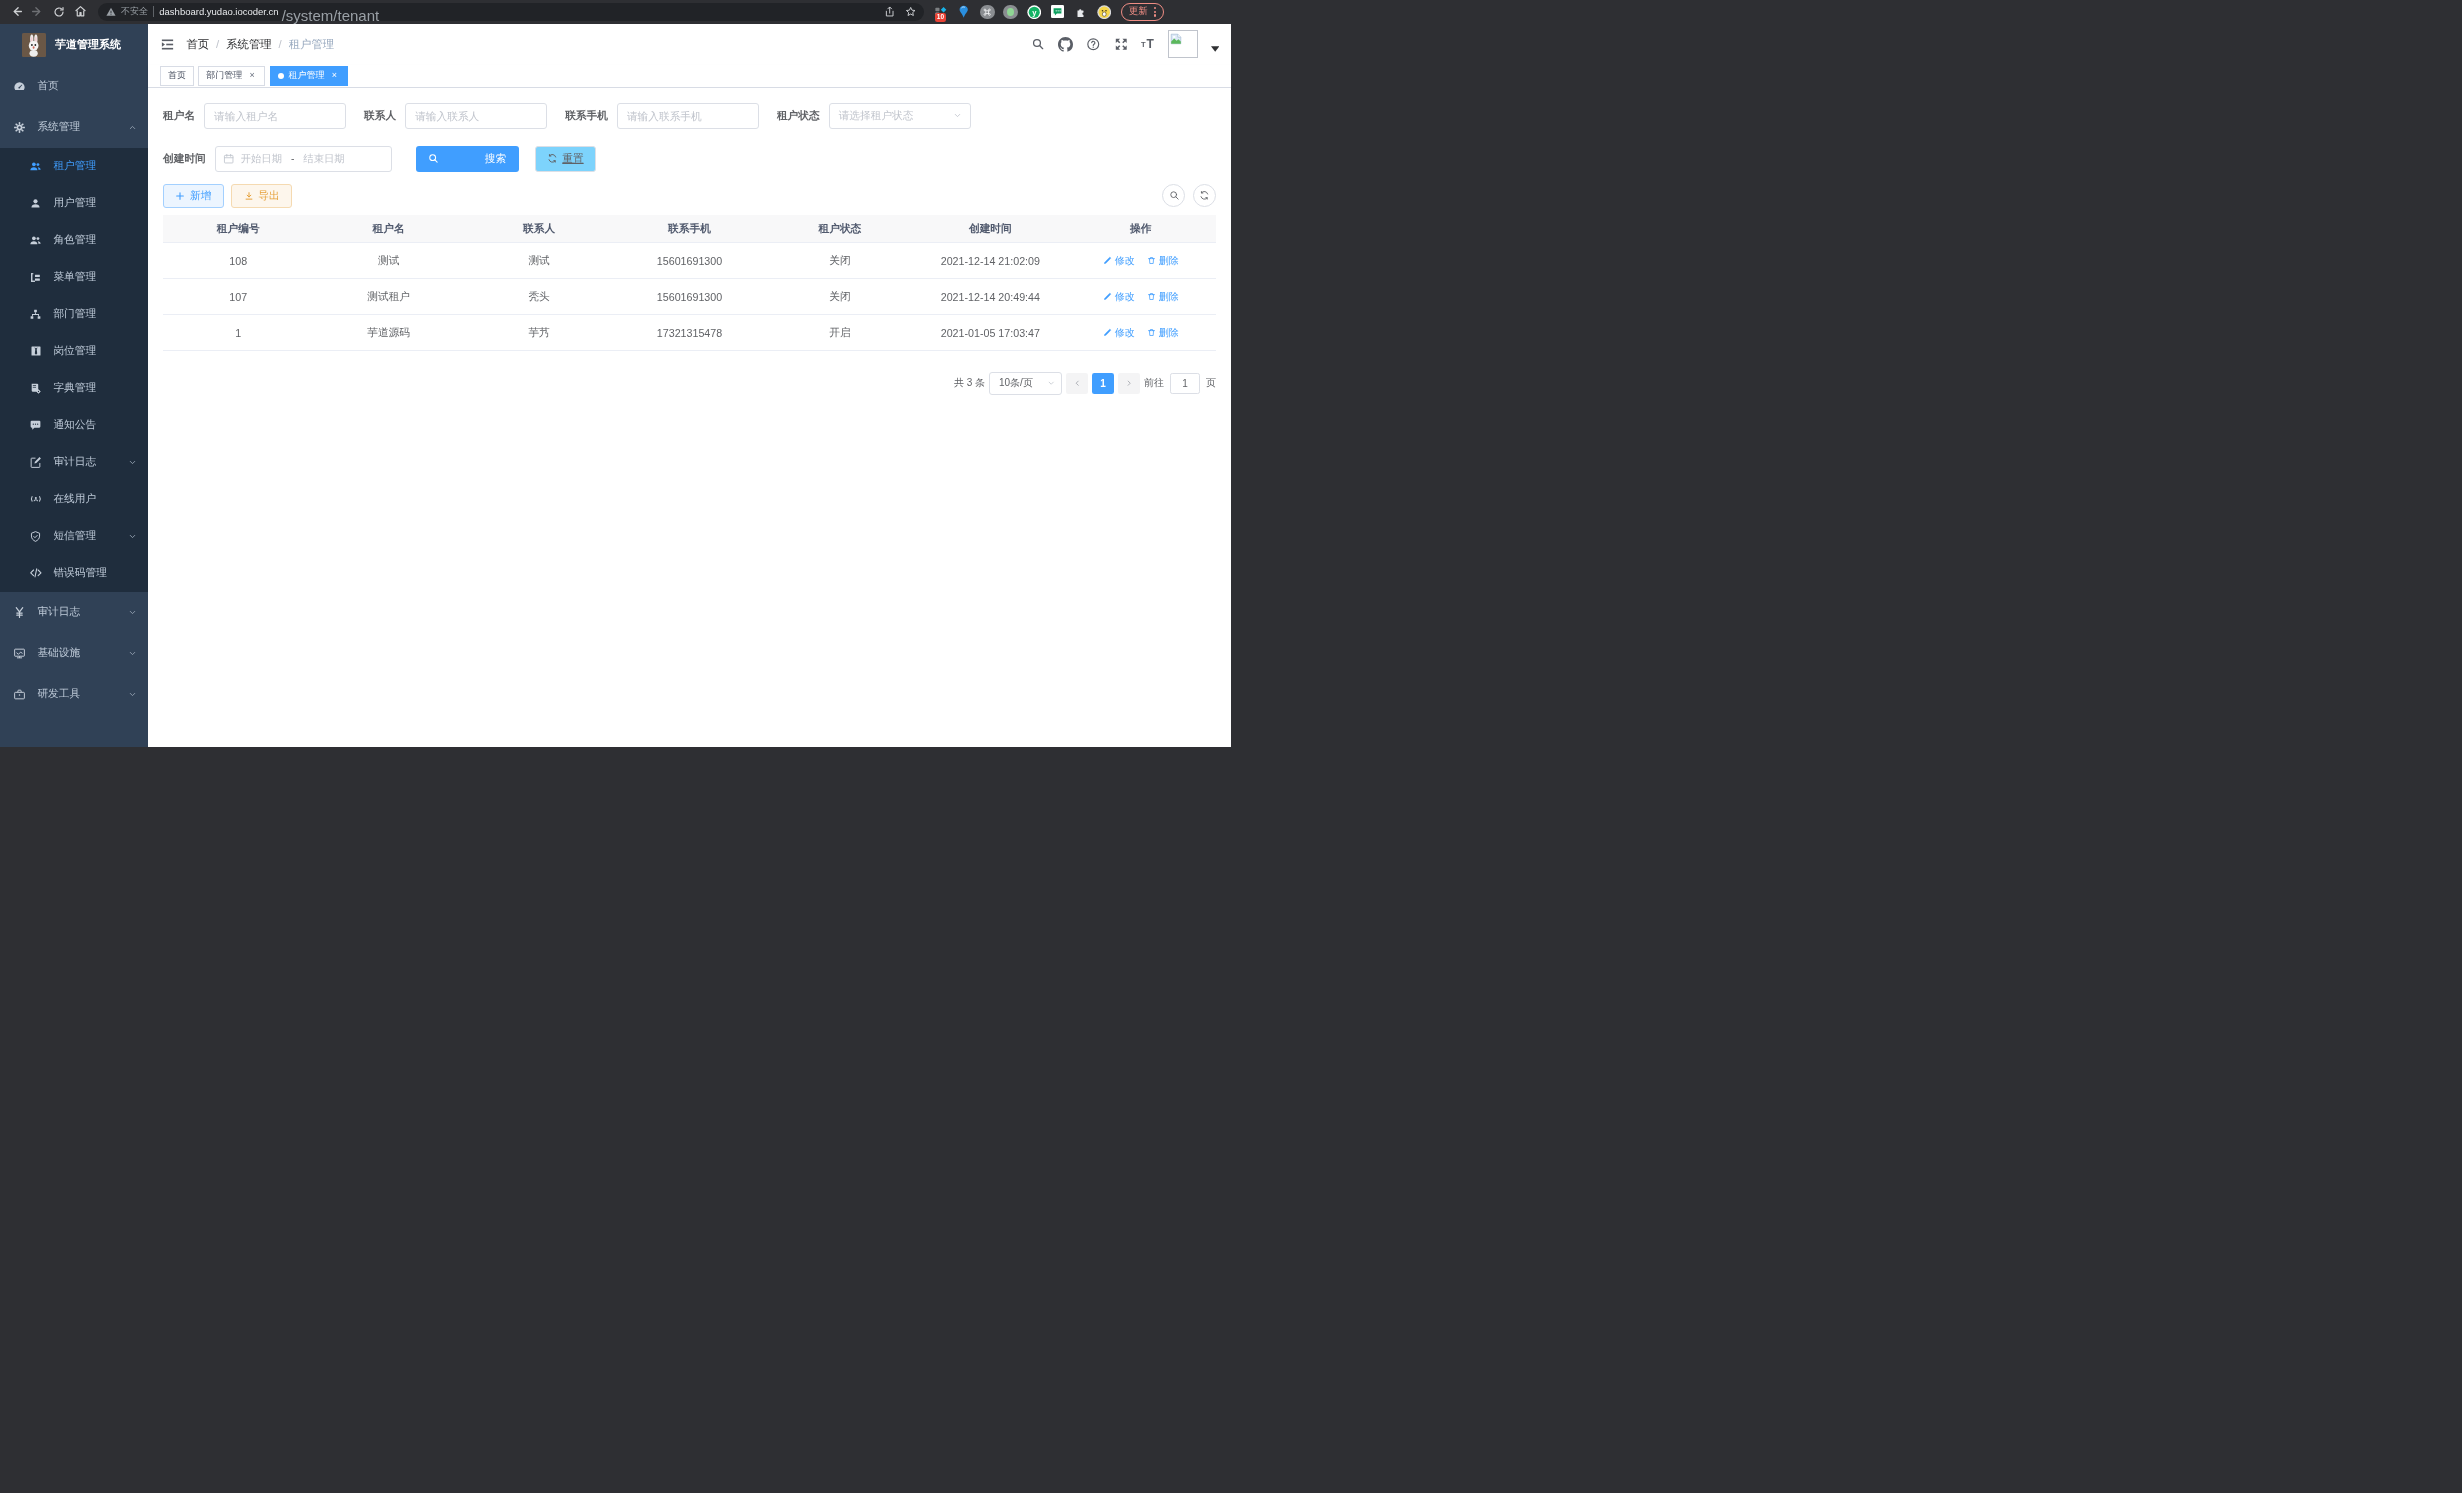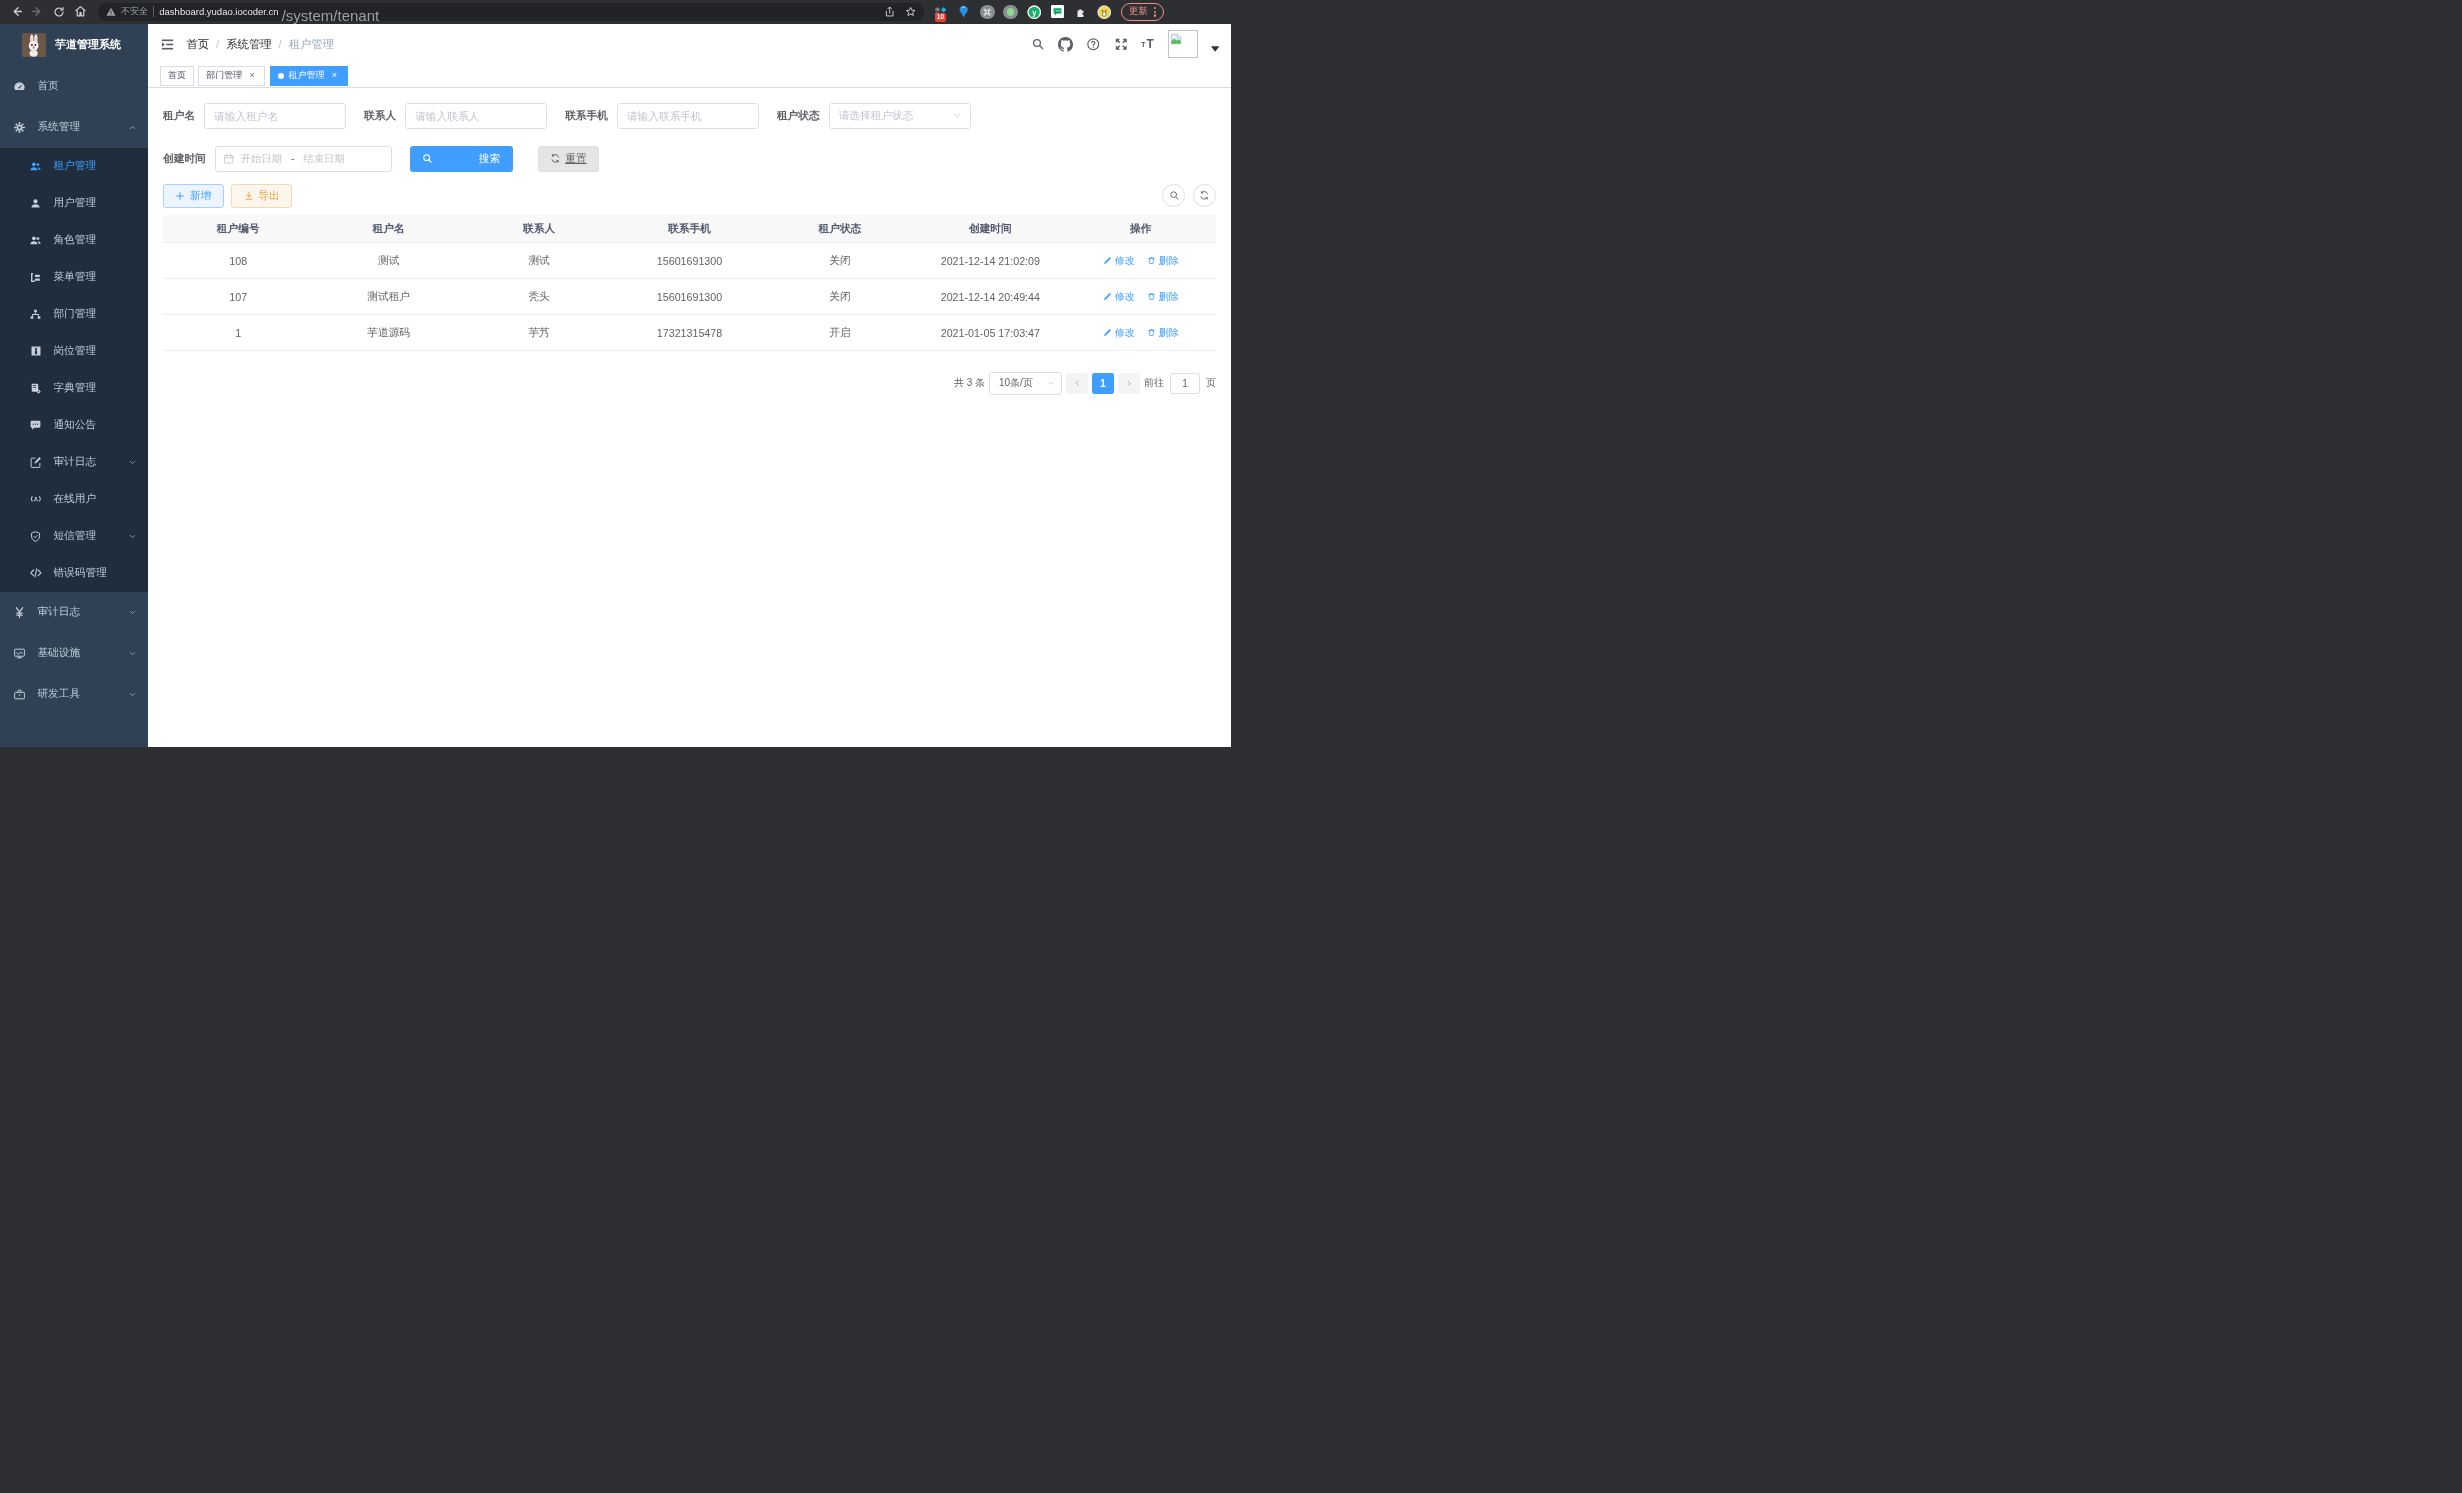--- a/index.html
+++ b/index.html
@@ -76,22 +76,22 @@
   .f-input::placeholder{color:#c0c4cc;}
   .f-select{width:142px;height:26px;border:0.8px solid #dcdfe6;border-radius:3px;display:flex;align-items:center;
     padding:0 7.6px 0 9px;font-size:10.7px;color:#c0c4cc;cursor:pointer;background:#fff;}
   .f-select .chev{margin-left:auto;color:#c0c4cc;display:flex;}
   .row2{margin-top:17px;}
   .date-box{width:177px;height:26px;border:0.8px solid #dcdfe6;border-radius:3px;display:flex;align-items:center;
     padding:0 7.6px;gap:6px;font-size:10.3px;color:#c0c4cc;background:#fff;cursor:pointer;}
   .date-box .sep{color:#606266;padding:0 3px;}
   .btn{height:26px;border-radius:3px;display:flex;align-items:center;gap:4.6px;font-size:10.7px;padding:0 11.4px;
     cursor:pointer;border:0.8px solid transparent;background:none;font-family:inherit;white-space:nowrap;}
-  .btn-search{background:#409eff;color:#fff;margin-left:9px;gap:46px;}
-  .btn-reset{background:#e5e5e5;border-color:#dcdfe6;color:#606266;margin-left:25px;text-decoration:underline;}
+  .btn-search{background:#409eff;color:#fff;margin-left:15px;gap:46px;}
+  .btn-reset{background:#7dd3fc;border-color:#dcdfe6;color:#606266;margin-left:16px;text-decoration:underline;}
   .toolbar-row{display:flex;align-items:center;margin-top:12px;}
   .btn-add{height:24px;background:#ecf5ff;border-color:#a3d0ff;color:#409eff;}
   .btn-export{height:24px;background:#fdf6ec;border-color:#f5dab1;color:#e6a23c;margin-left:7.6px;}
   .right-circles{margin-left:auto;display:flex;gap:7.6px;}
   .circle-btn{width:23px;height:23px;border-radius:50%;border:0.8px solid #dcdfe6;background:#fff;color:#606266;
     display:flex;align-items:center;justify-content:center;cursor:pointer;}
 
   
   .table{margin-top:7.6px;width:100%;}
   .t-header,.t-row{display:grid;grid-template-columns:repeat(7,1fr);align-items:center;text-align:center;}

